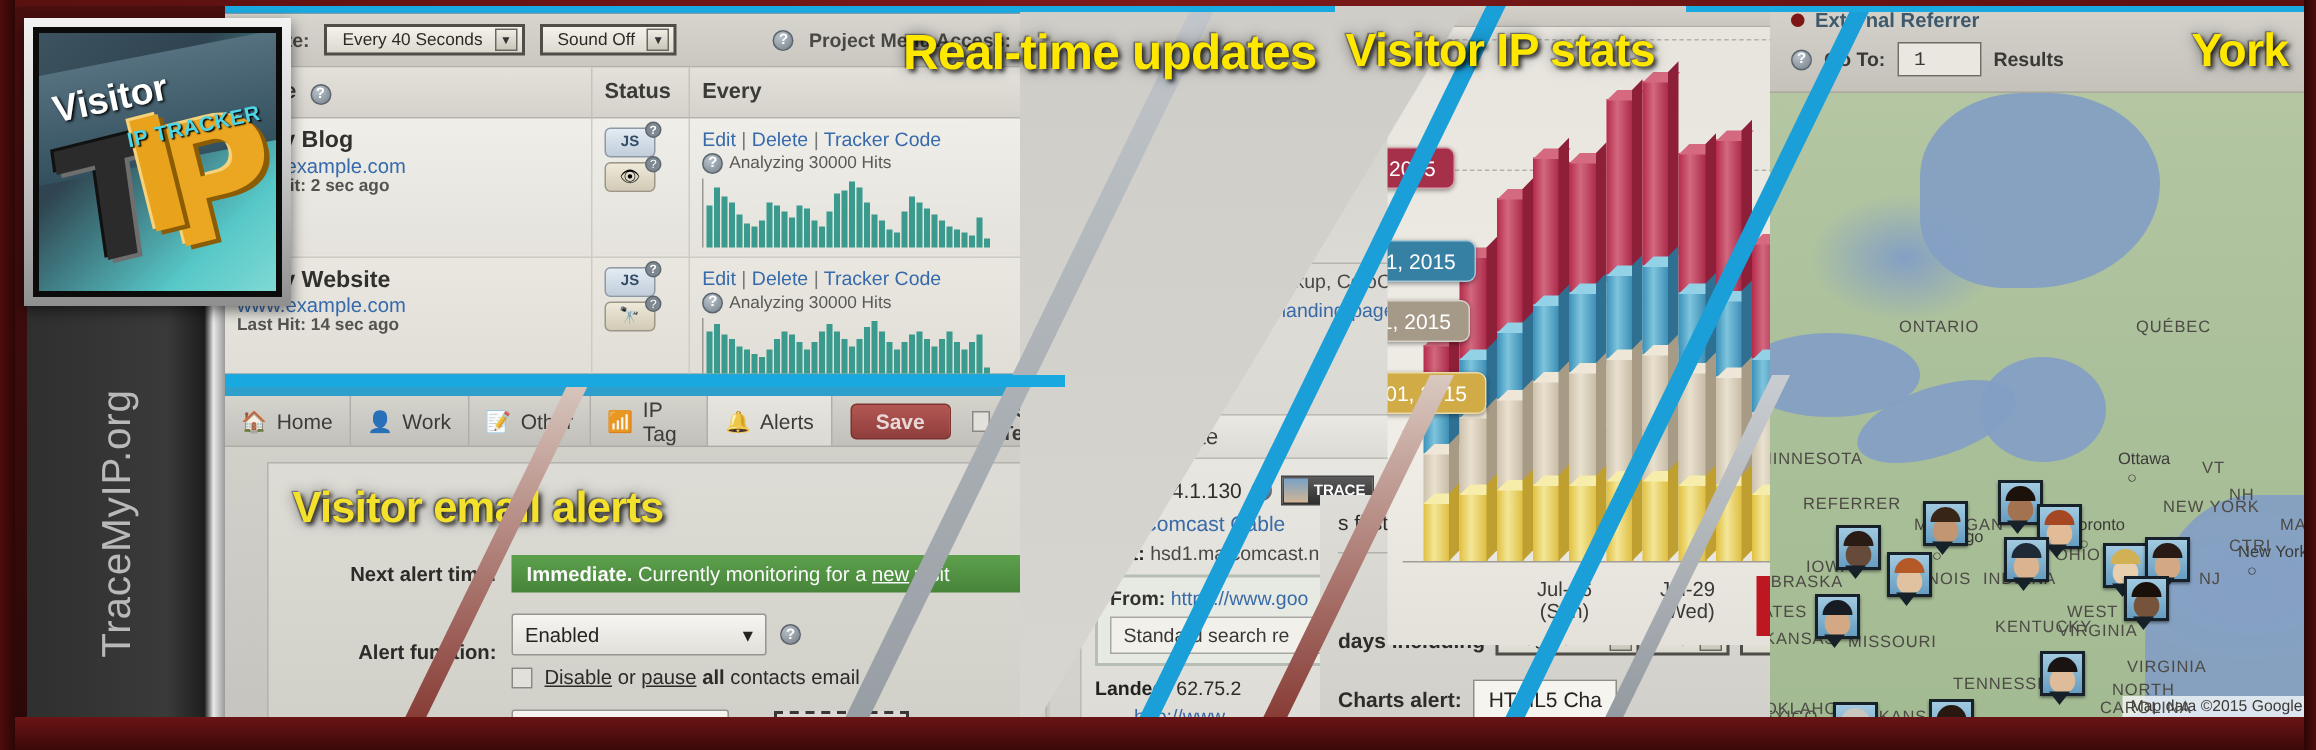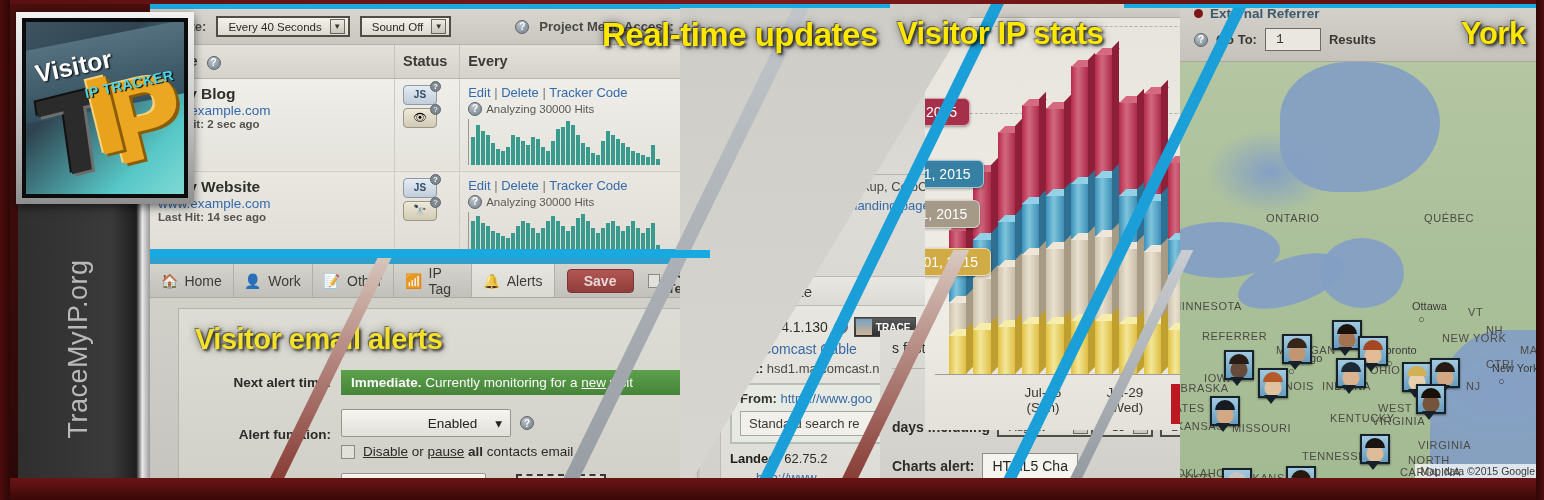--- a/index.html
+++ b/index.html
@@ -128,21 +128,21 @@
                   border: 1px solid #b9b7af; height: 198px; padding: 8px 10px; }
   .frow { display: flex; align-items: center; margin-top: 14px; font-size: 13.5px; }
   .frow .flab { width: 152px; text-align: right; font-weight: bold;
                 color: #2e2c28; padding-right: 10px; font-size: 13.5px; }
   .green-bar { flex: 1; background: linear-gradient(180deg,#52a93e,#3e8b2d);
                color: #fff; font-size: 13.5px; padding: 5px 10px; }
   .green-bar b { font-weight: bold; text-align: right; }
   .green-bar u { text-decoration: underline; }
   .ctlsel { background: linear-gradient(180deg,#fbfaf5,#e6e4dc); border: 1px solid #9a988f;
             border-radius: 2px; font-size: 13.5px; color: #262420; padding: 5px 8px;
-            display: inline-flex; align-items: center; justify-content: flex-end; }
+            display: inline-flex; align-items: center; justify-content: space-between; }
   .ctlsel .cv { margin-right: 18px; }
   .dashed-box { border: 2px dashed #3b3935; padding: 4px 9px; font-size: 13px; color: #2c2a26;
                 background: rgba(255,255,255,.25); }
 
   
   #ipstats {
     left: 700px; top: 0; width: 460px; height: 500px;
     background: linear-gradient(180deg,#cfcdc7 0%, #dedcd4 40%, #d2d0c8 100%);
     filter: saturate(0.8);
   }

